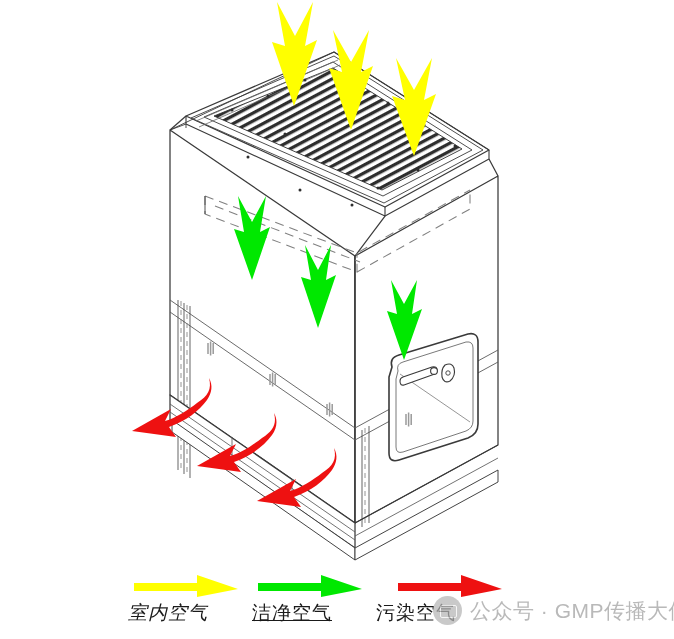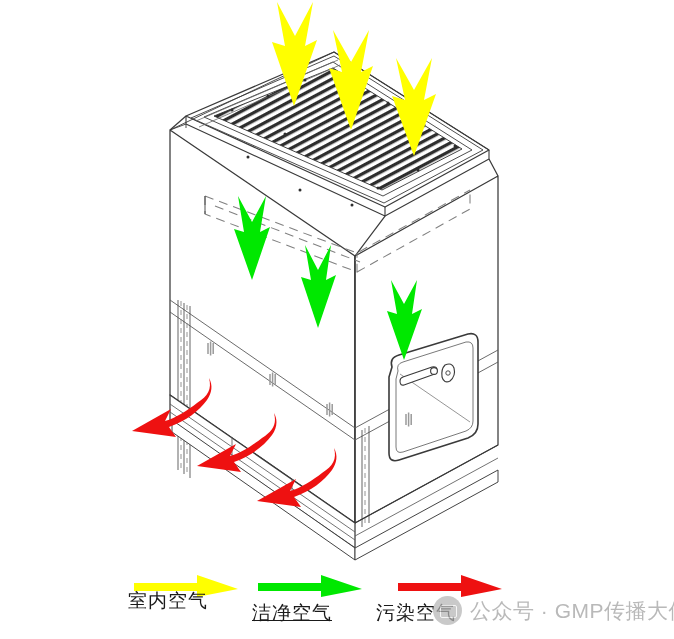--- a/index.html
+++ b/index.html
@@ -21,21 +21,21 @@
     height: 639px;
   }
   .legend-label {
     position: absolute;
     font-family: "Liberation Sans", sans-serif;
     font-size: 19px;
     color: #1a1a1a;
     letter-spacing: 1px;
     white-space: nowrap;
   }
-  #lbl-room  { left: 128px; top: 588px; }
+  #lbl-room  { left: 128px; top: 600px; font-style: italic; }
   #lbl-clean { left: 252px; top: 600px; text-decoration: underline; }
   #lbl-cont  { left: 376px; top: 600px; }
 
   #watermark {
     position: absolute;
     left: 470px;
     top: 597px;
     font-family: "Liberation Sans", sans-serif;
     font-size: 21px;
     color: #b9b9b9;

